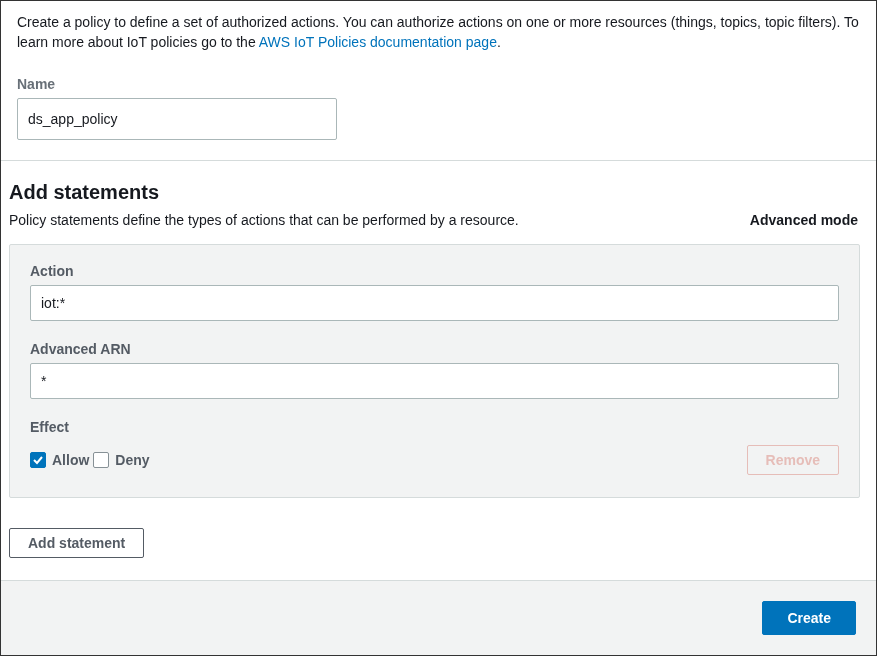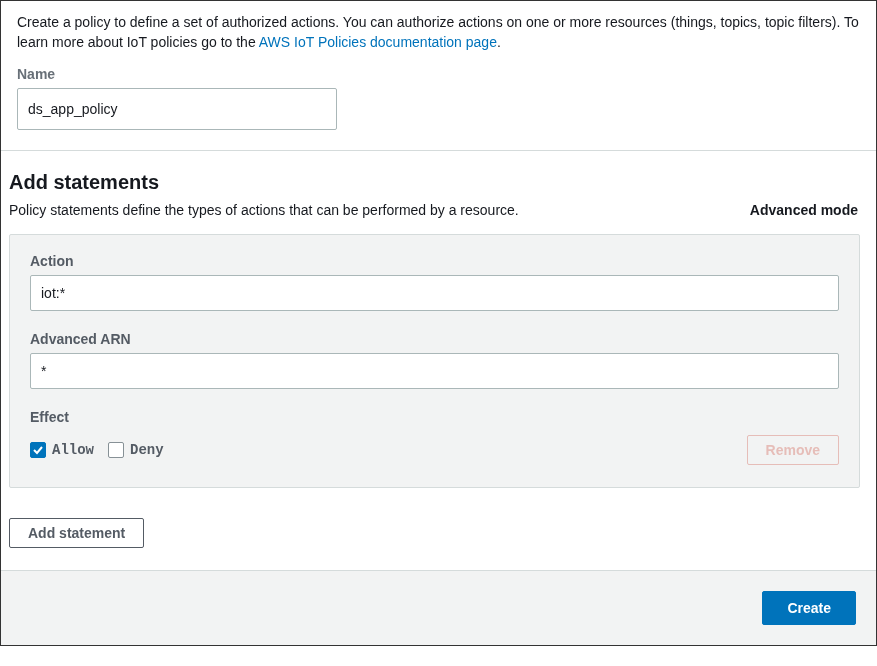--- a/index.html
+++ b/index.html
@@ -15,21 +15,21 @@
     border: 1px solid #333;
     width: 877px;
   }
   .section-top {
     padding: 12px 16px 20px 16px;
     border-bottom: 1px solid #d5dbdb;
   }
   .intro {
     color: #16191f;
     line-height: 1.4;
-    margin-bottom: 14px;
+    margin-bottom: 24px;
   }
   a.link {
     color: #0073bb;
     text-decoration: none;
   }
   .label {
     color: #687078;
     font-weight: 600;
     margin-bottom: 6px;
     display: block;
@@ -92,22 +92,21 @@
   }
   .field-group { margin-bottom: 20px; }
   .effect-row {
     display: flex;
     justify-content: space-between;
     align-items: center;
   }
   .checks {
     display: flex;
     align-items: flex-start;
-    gap: 14px;
-    font-family: Liberation Mono, monospace;
+    gap: 4px;
   }
   .check {
     display: inline-flex;
     align-items: center;
     gap: 6px;
     cursor: pointer;
   }
   .cb {
     width: 16px;
     height: 16px;

